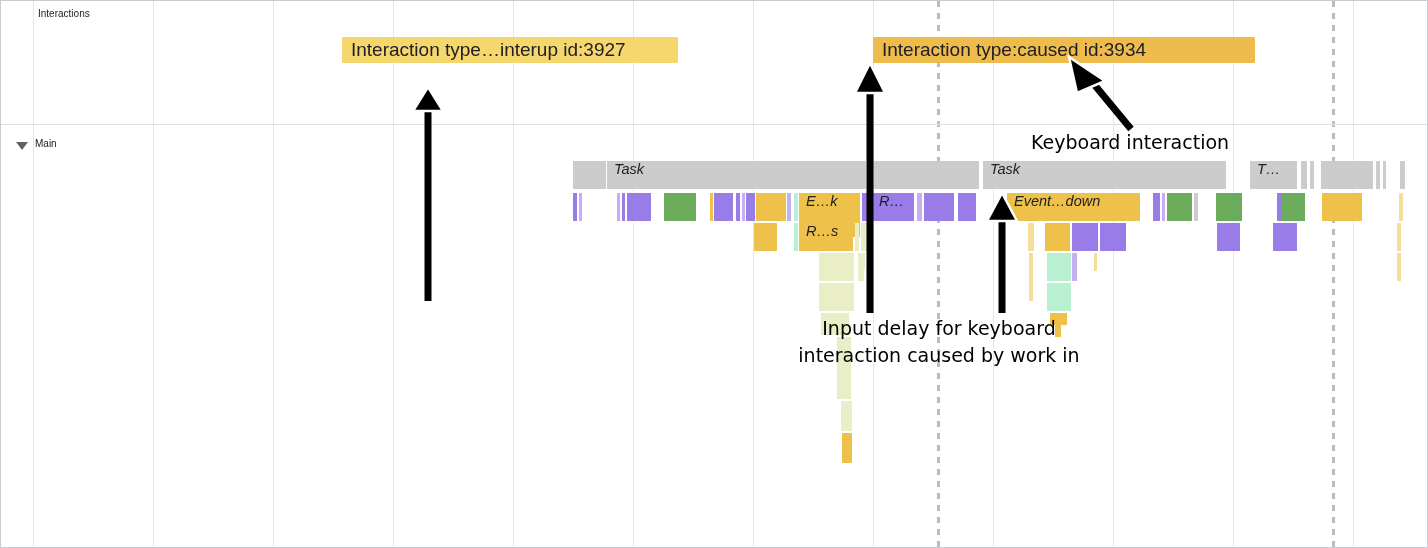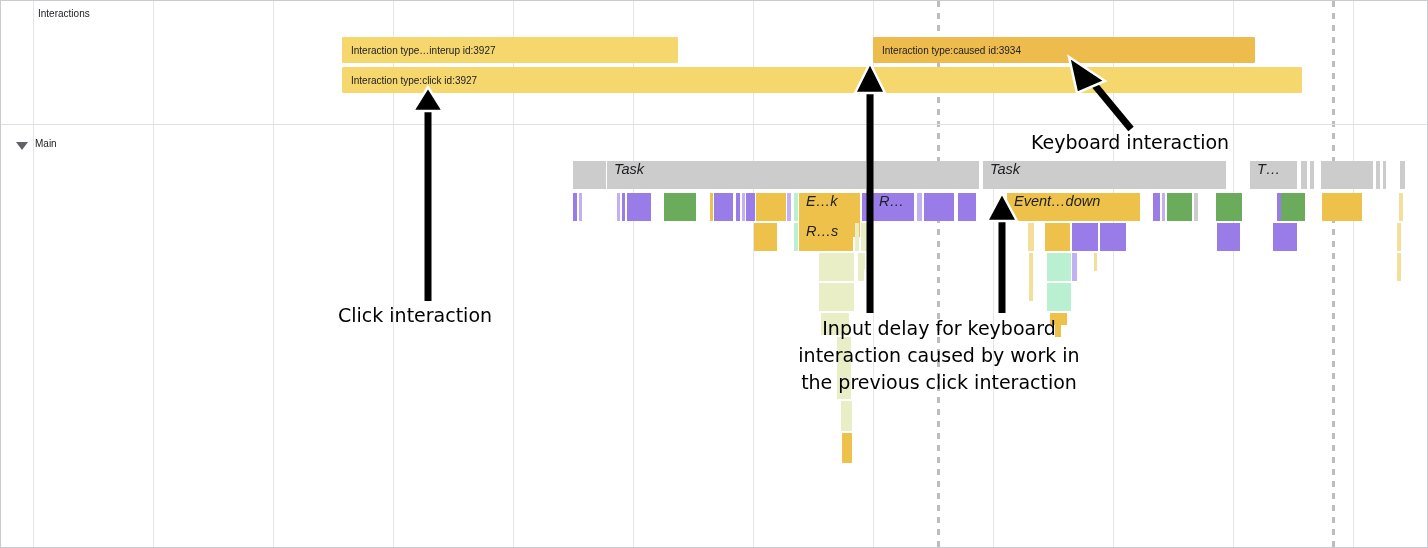--- a/index.html
+++ b/index.html
@@ -16,21 +16,21 @@
 
   
   .track-name{position:absolute;font-size:10px;color:#202124;white-space:nowrap;
      font-family:"Liberation Sans","DejaVu Sans",sans-serif;}
   .tri{position:absolute;width:0;height:0;border-left:6px solid transparent;
        border-right:6px solid transparent;border-top:8px solid #5f6368;}
 
   
   .ibar{position:absolute;height:26px;border-radius:1px;box-sizing:border-box;
         display:flex;align-items:center;overflow:hidden;}
-  .ibar span{font-size:10px;color:#202124;padding-left:9px;white-space:nowrap;
+  .ibar span{font-size:19px;color:#202124;padding-left:9px;white-space:nowrap;
         font-family:"Liberation Sans","DejaVu Sans",sans-serif;}
   .ibar.light{background:#f5d76e;}
   .ibar.deep{background:#eebb4d;}
 
   
   .fblock{position:absolute;box-sizing:border-box;overflow:hidden;}
   .fblock.lbl{display:flex;align-items:flex-start;font-style:italic;}
   .fblock.lbl span{font-size:14.5px;color:#202124;padding-left:7px;white-space:nowrap;
         font-family:"Liberation Sans","DejaVu Sans",sans-serif;}
 
@@ -65,23 +65,20 @@
 
   <div class="track-name" style="left:37px;top:7px">Interactions</div>
 
   <div class="tri" style="left:15px;top:141px"></div>
   <div class="track-name" style="left:34px;top:137px">Main</div>
 
   <div class="ibar light" style="left:341px;top:36px;width:336px">
     <span>Interaction type…interup id:3927</span>
   </div>
 
-  <div class="ibar light" style="left:341px;top:66px;width:960px">
-    <span>Interaction type:click id:3927</span>
-  </div>
 
   <div class="ibar deep" style="left:872px;top:36px;width:382px">
     <span>Interaction type:caused id:3934</span>
   </div>
 
   <div class="fblock" style="left:572px;top:160px;width:33px;height:28px;background:#cccccc"></div>
   <div class="fblock lbl" style="left:606px;top:160px;width:259px;height:28px;background:#cccccc">
     <span>Task</span>
   </div>
   <div class="fblock" style="left:866px;top:160px;width:112px;height:28px;background:#cccccc"></div>
@@ -185,21 +182,19 @@
       <line x1="1001" y1="312" x2="1001" y2="218" stroke="#000" stroke-width="7"></line>
       <polygon points="1001,192 986,220 1016,220" fill="#000" stroke="#fff" stroke-width="2.5"></polygon>
     </g>
 
     <g>
       <line x1="1130" y1="128" x2="1082" y2="70" stroke="#000" stroke-width="7"></line>
       <polygon points="1068,56 1076,92 1104,80" fill="#000" stroke="#fff" stroke-width="2.5"></polygon>
     </g>
   </svg>
 
-  <div class="anno" style="left:337px;top:301px">Click interaction</div>
 
   <div class="anno" style="left:1030px;top:128px">Keyboard interaction</div>
 
   <div class="anno c" style="left:779px;top:314px;width:318px">Input delay for keyboard</div>
   <div class="anno c" style="left:779px;top:341px;width:318px">interaction caused by work in</div>
-  <div class="anno c" style="left:779px;top:368px;width:318px">the previous click interaction</div>
 
 </div>
 
 </body></html>

